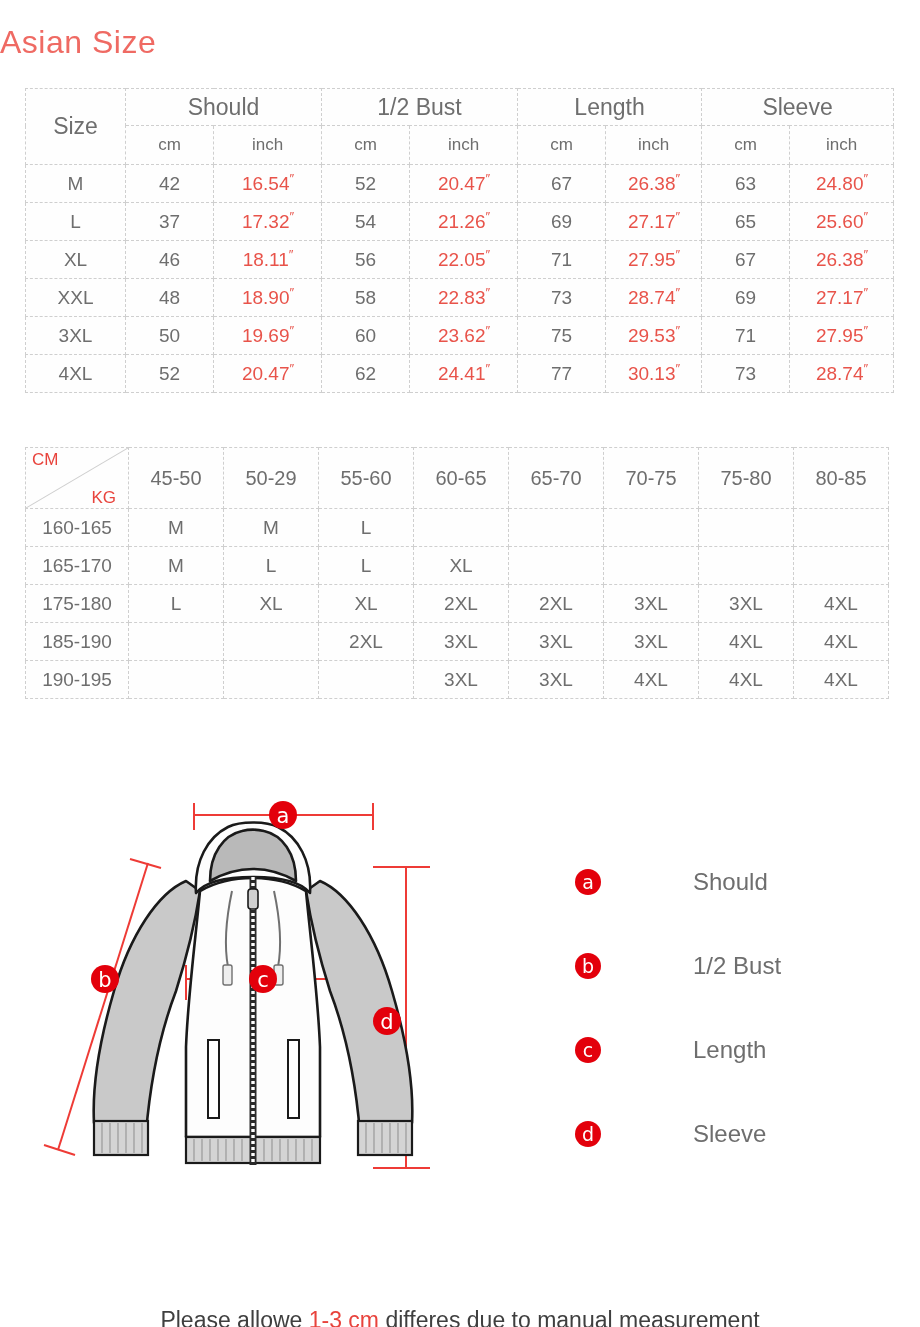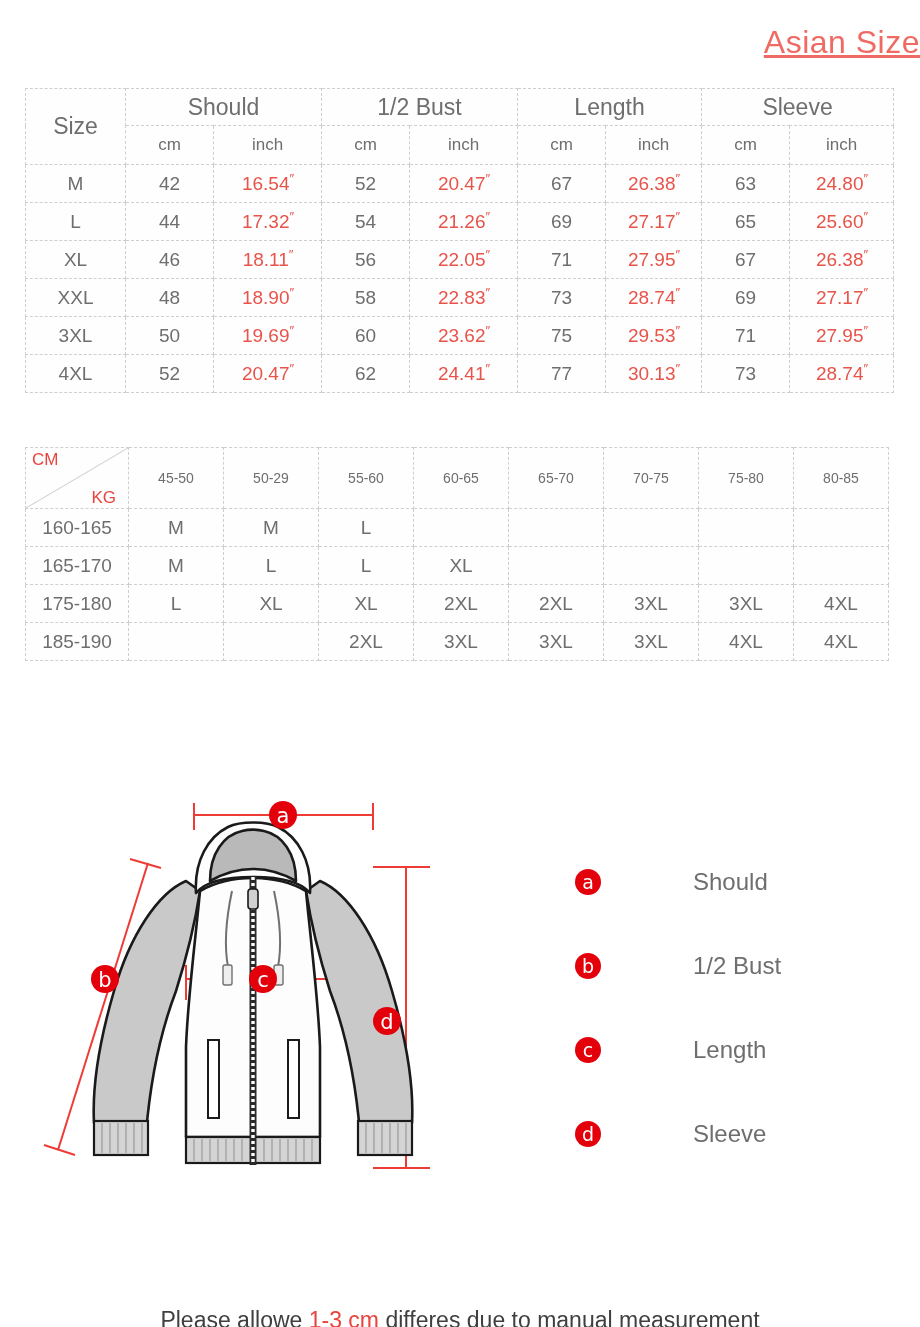--- a/index.html
+++ b/index.html
@@ -15,26 +15,25 @@
     color: #5a5a5a;
     overflow: hidden;
   }
 
   
   .title {
     position: absolute;
     top: 24px;
     left: 0;
     width: 920px;
-    text-align: right;
+    text-align: left;
     font-size: 32px;
     color: #ef6a63;
     letter-spacing: 0.5px;
     font-weight: 400;
-    text-decoration: underline;
   }
 
   
   table.sz {
     border-collapse: collapse;
     position: absolute;
     table-layout: fixed;
   }
   table.sz td, table.sz th {
     border: 1px dashed #cfcfcf;
@@ -108,21 +107,21 @@
     left: 6px; top: 2px;
     font-size: 17px;
     color: #e8433c;
   }
   .corner-kg {
     position: absolute;
     right: 12px; bottom: 0px;
     font-size: 17px;
     color: #e8433c;
   }
-  #table-cm-kg td.colhead { font-size: 14px; height: 58px; }
+  #table-cm-kg td.colhead { font-size: 20px; height: 58px; }
   #table-cm-kg td.rowhead { font-size: 19px; }
 
   
   #garment-illustration {
     position: absolute;
     left: 18px;
     top: 785px;
     width: 470px;
     height: 410px;
   }
@@ -213,21 +212,21 @@
         <td class="r">16.54<span class="inchmark">″</span></td>
         <td class="c">52</td>
         <td class="r">20.47<span class="inchmark">″</span></td>
         <td class="c">67</td>
         <td class="r">26.38<span class="inchmark">″</span></td>
         <td class="c">63</td>
         <td class="r">24.80<span class="inchmark">″</span></td>
       </tr>
       <tr>
         <td class="c">L</td>
-        <td class="c">44</td>
+        <td class="c">37</td>
         <td class="r">17.32<span class="inchmark">″</span></td>
         <td class="c">54</td>
         <td class="r">21.26<span class="inchmark">″</span></td>
         <td class="c">69</td>
         <td class="r">27.17<span class="inchmark">″</span></td>
         <td class="c">65</td>
         <td class="r">25.60<span class="inchmark">″</span></td>
       </tr>
       <tr>
         <td class="c">XL</td>
@@ -342,20 +341,31 @@
         <td>4XL</td>
       </tr>
       <tr>
         <td class="rowhead">185-190</td>
         <td></td>
         <td></td>
         <td>2XL</td>
         <td>3XL</td>
         <td>3XL</td>
         <td>3XL</td>
+        <td>4XL</td>
+        <td>4XL</td>
+      </tr>
+      <tr>
+        <td class="rowhead">190-195</td>
+        <td></td>
+        <td></td>
+        <td></td>
+        <td>3XL</td>
+        <td>3XL</td>
+        <td>4XL</td>
         <td>4XL</td>
         <td>4XL</td>
       </tr>
     </tbody>
 </table>
 
 <div id="garment-illustration">
   <svg viewBox="0 0 470 410" width="470" height="410">
     <g fill="none" stroke="#ee3b36" stroke-width="2">
 

